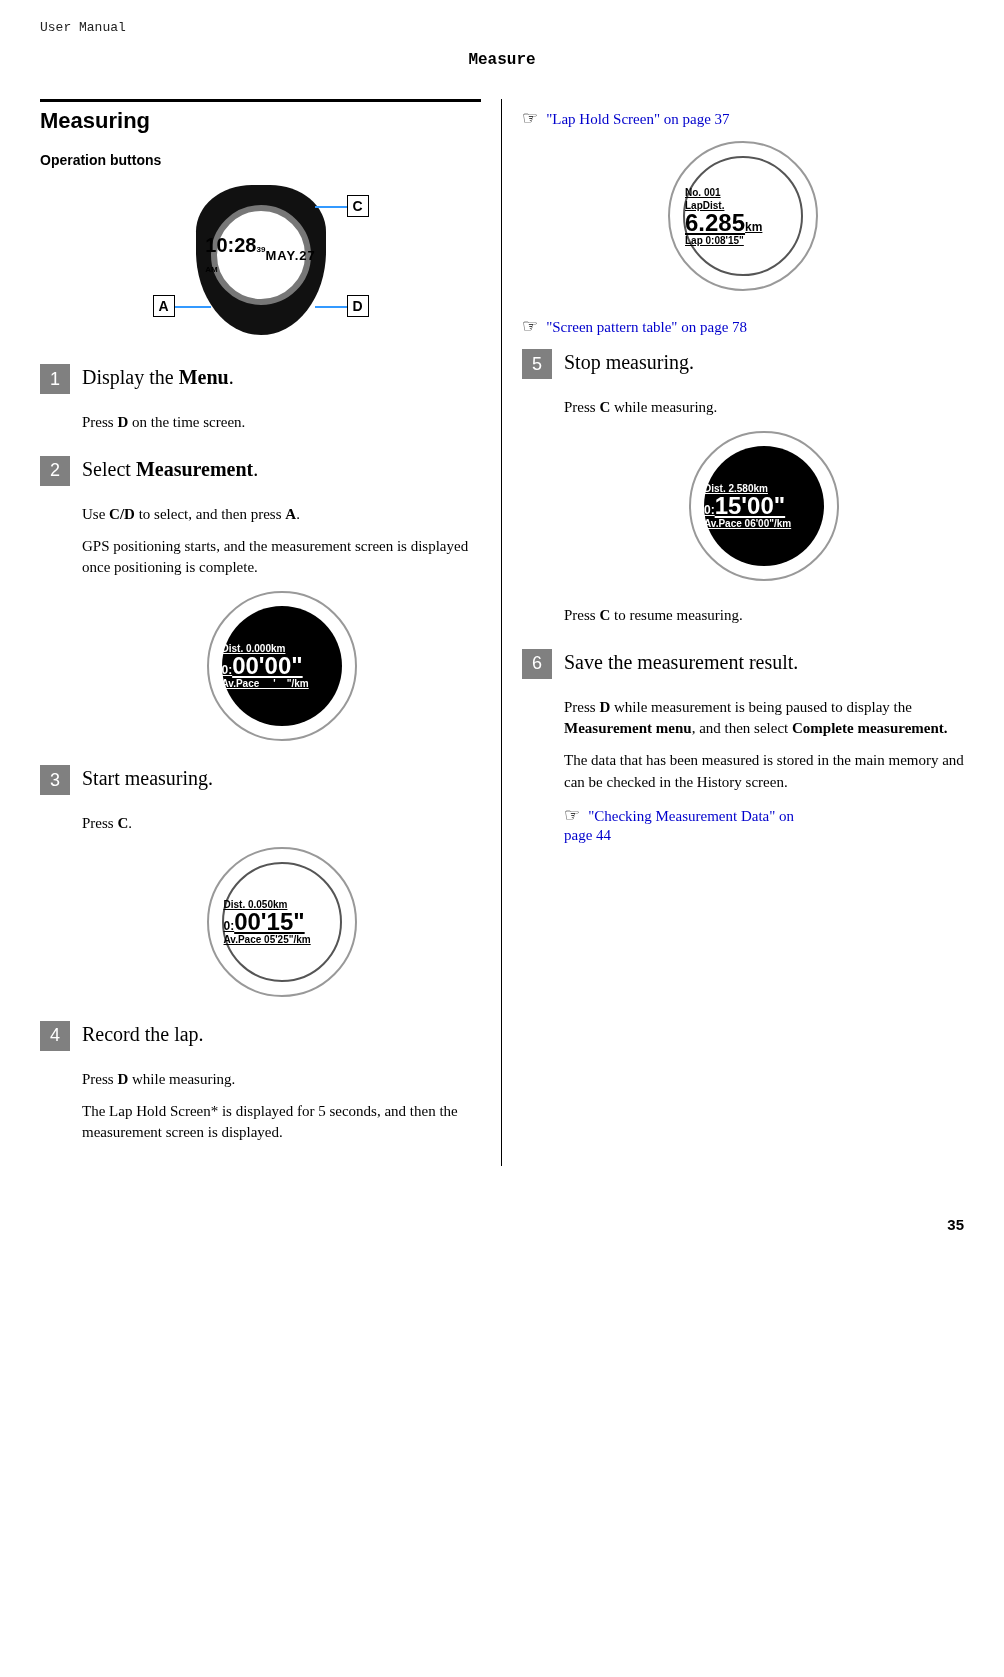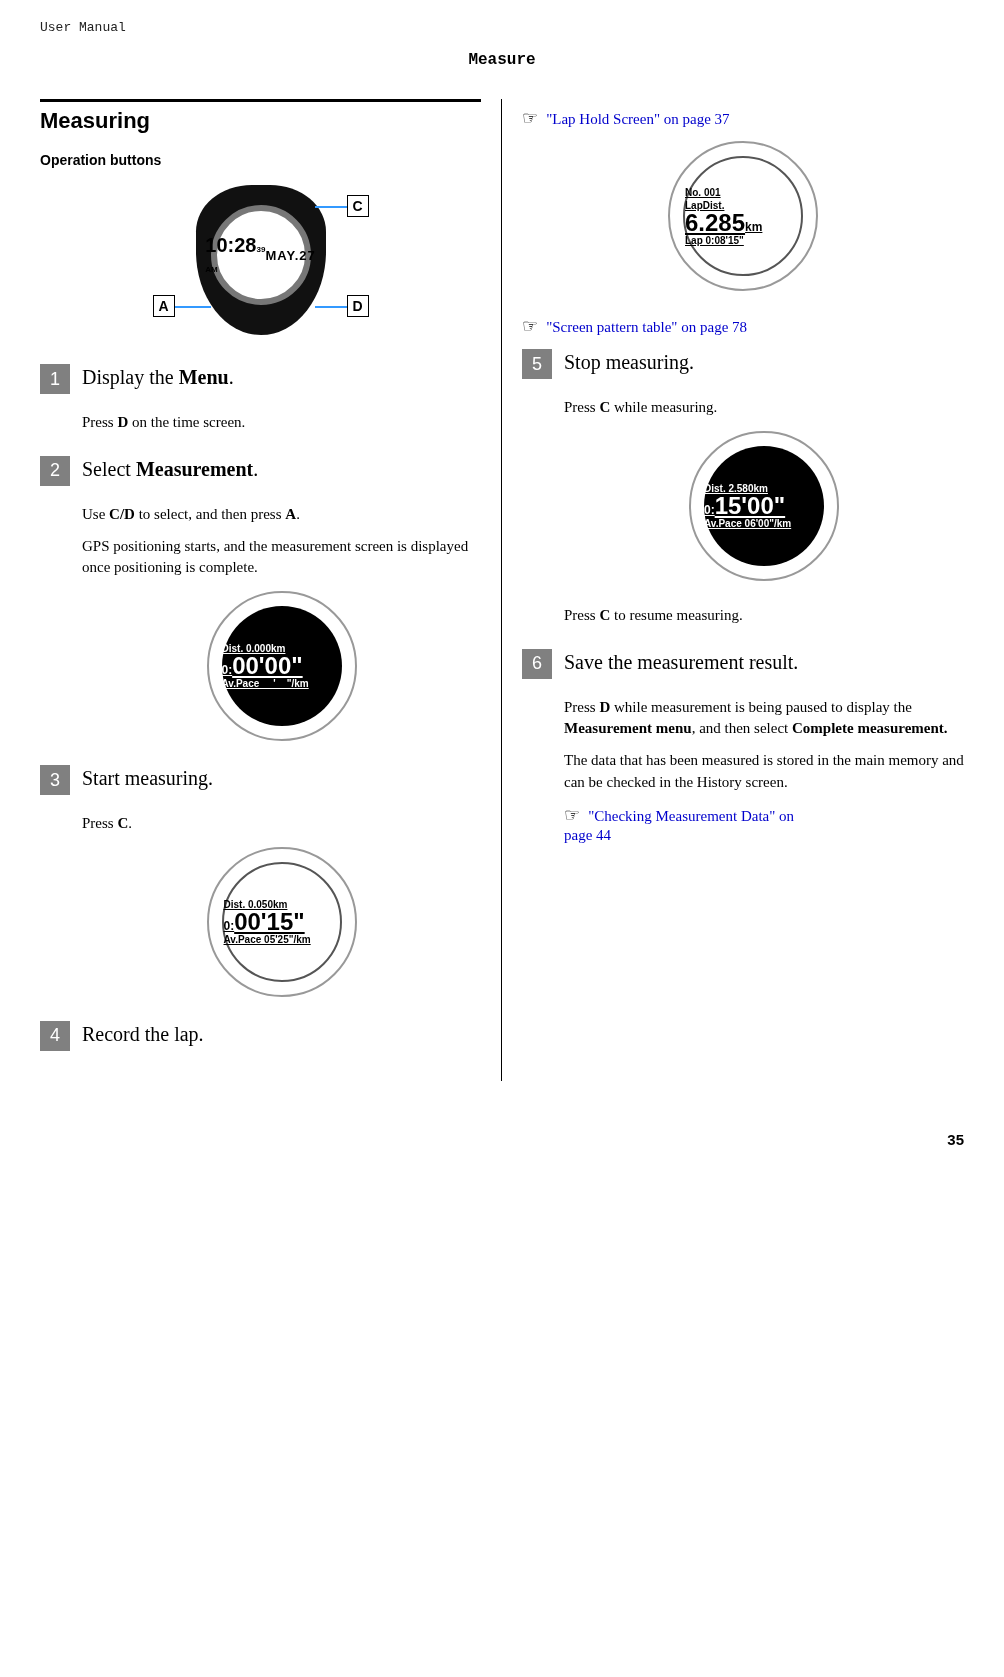--- a/index.html
+++ b/index.html
@@ -286,20 +286,24 @@
           </div>
         </div>
       </div>
     </div>
 
     <div class="step-block">
       <div class="step">
         <div class="step-num">4</div>
         <div class="step-title">Record the lap.</div>
       </div>
+      <div class="step-body">
+        <p><span>Press </span><span class="bold">D</span><span> while measuring.</span></p>
+        <p>The Lap Hold Screen* is displayed for 5 seconds, and then the measurement screen is displayed.</p>
+      </div>
     </div>
 
   </div>
 
   <div class="col right">
 
     <div class="xref-row">
       <span class="hand-icon">☞</span>
       <span class="xref">"Lap Hold Screen" on page 37</span>
     </div>

